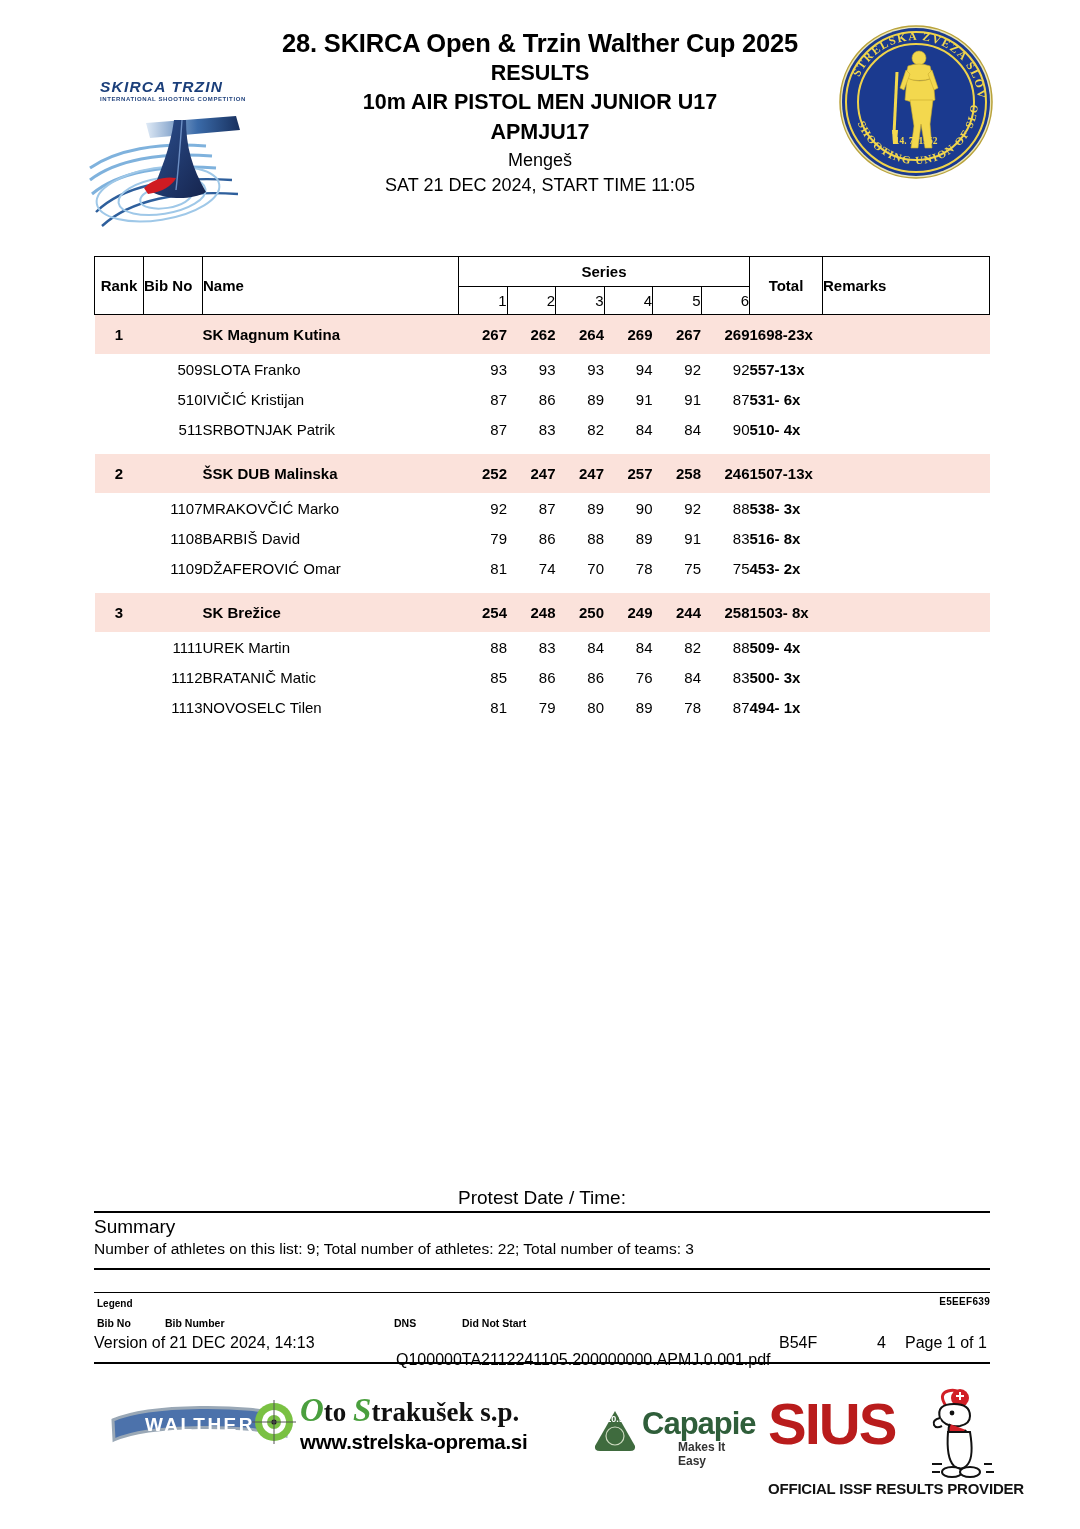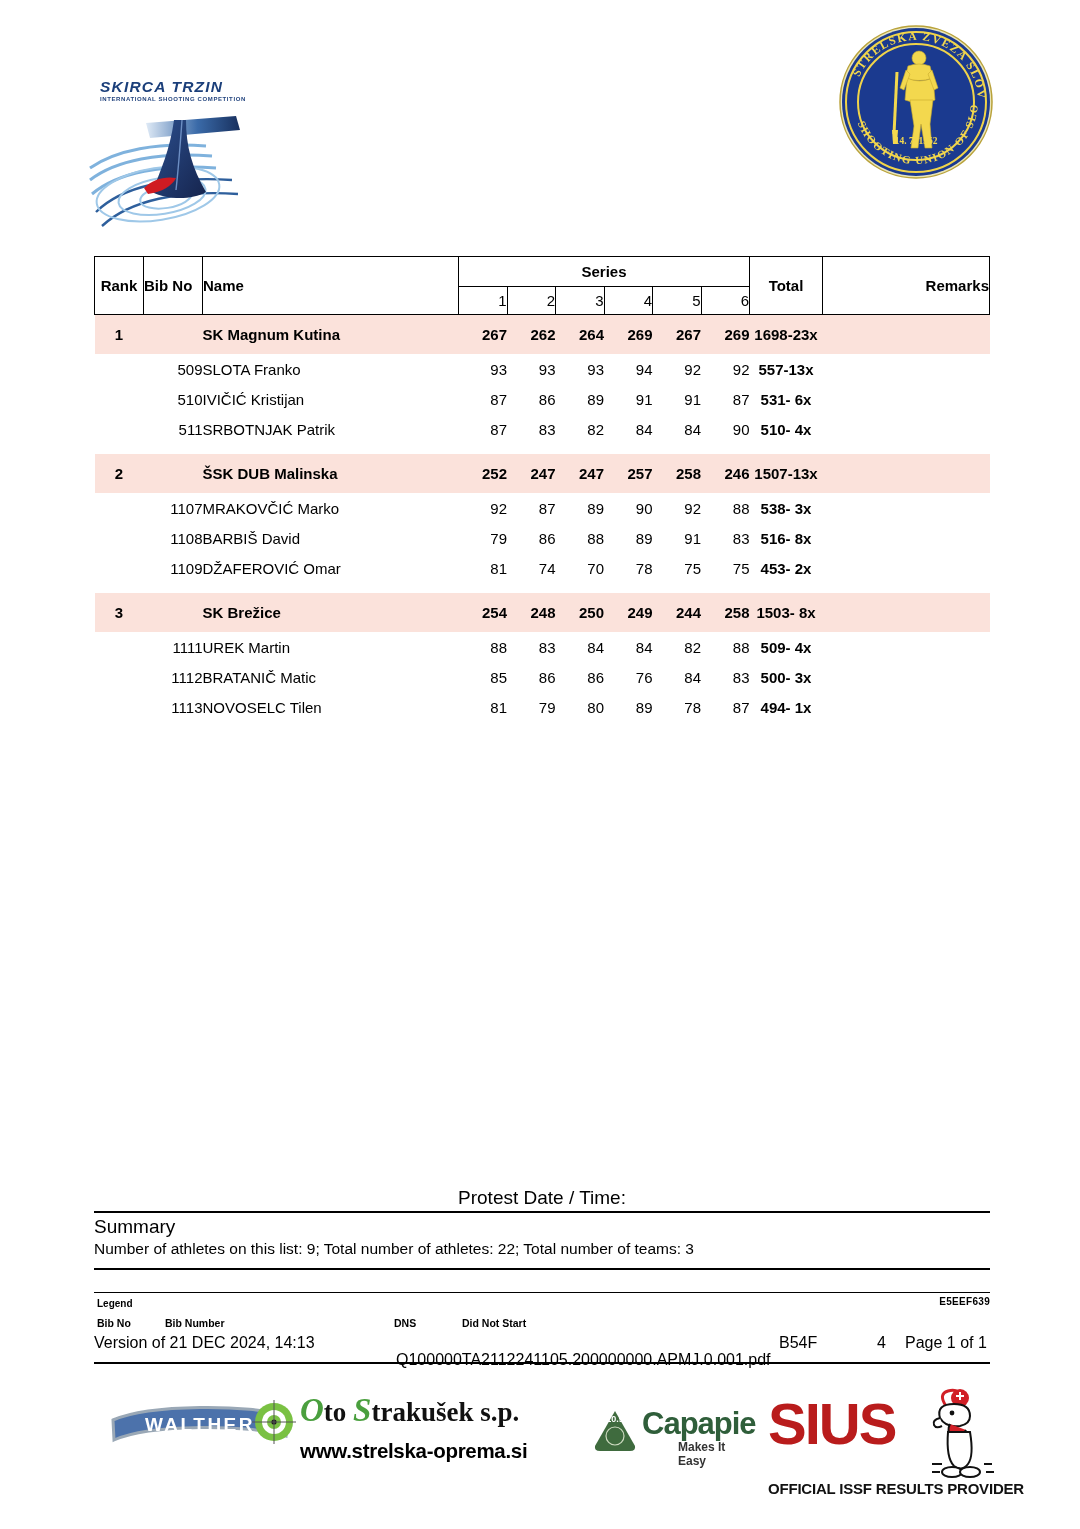--- a/index.html
+++ b/index.html
@@ -98,40 +98,40 @@
     height: 29px;
   }
   .hdr-row2 th {
     height: 27px;
   }
   th.th-rank   { width: 48px;  text-align: center; font-size: 14.5px; }
   th.th-bib    { width: 58px;  text-align: left;   font-size: 14.5px; padding-left: 6px; }
   th.th-name   { width: 255px; text-align: left;   font-size: 14.5px; padding-left: 8px; }
   th.th-series { text-align: center; font-size: 14.5px; }
   th.th-total  { width: 72px;  text-align: center; font-size: 14.5px; }
-  th.th-rem    { width: 166px; text-align: right;   font-size: 14.5px; padding-left: 8px; border-radius: 18px; }
+  th.th-rem    { width: 166px; text-align: left;   font-size: 14.5px; padding-left: 8px; border-radius: 18px; }
   th.th-s      { width: 46px;  text-align: right;  font-size: 14px; padding-right: 7px; font-weight: normal;}
 
   tr.team-row td {
     background: #fbe2db;
     height: 39px;
     font-weight: bold;
     font-size: 15px;
   }
   tr.spacer-row td { height: 10px; background: #ffffff; }
   tr.athlete-row td {
     height: 30px;
     background: #ffffff;
     font-size: 15px;
   }
   td.c-rank  { text-align: center; }
   td.c-bib   { text-align: right; padding-right: 12px; }
   td.c-name  { text-align: left;  padding-left: 8px; }
   td.c-s     { text-align: right; padding-right: 7px; }
-  td.c-total { text-align: center; padding-right: 5px; font-weight: bold; white-space: pre; margin-top: 15px; }
+  td.c-total { text-align: left; padding-right: 5px; font-weight: bold; white-space: pre; margin-top: 15px; }
   td.c-rem   { text-align: left;  padding-left: 8px; }
 
   
   .protest {
     position: absolute;
     left: 94px;
     top: 1187px;
     width: 896px;
     text-align: center;
     font-size: 19px;
@@ -218,21 +218,21 @@
     font-family: "Liberation Serif", serif;
     font-weight: bold;
     color: #111;
     white-space: nowrap;
   }
   .oto-name .grn { color: #4a9f3e; font-style: italic; font-size: 33px; font-family: "Liberation Serif", serif;}
   .oto-url {
     font-size: 20.5px;
     font-weight: bold;
     letter-spacing: -0.3px;
-    margin-top: 10px;
+    margin-top: 1px;
     white-space: nowrap;
   }
   .capapie {
     position: absolute;
     left: 592px;
     top: 22px;
     width: 160px;
     height: 60px;
   }
   .cap-word {
@@ -314,20 +314,28 @@
         <ellipse cx="76" cy="120" rx="44" ry="18" transform="rotate(-9 76 120)"></ellipse>
         <ellipse cx="80" cy="121" rx="26" ry="11" transform="rotate(-9 80 121)"></ellipse>
       </g>
       <path d="M60 47 L150 40 L154 54 L64 62 Z" fill="url(#gbar)"></path>
       <path d="M88 44 C84 74 74 96 66 116 C82 124 106 124 120 116 C106 92 100 70 100 44 Z" fill="url(#gblade)"></path>
       <path d="M96 44 C94 72 92 96 90 114" stroke="#6d8fc4" stroke-width="1.4" fill="none"></path>
       <path d="M58 112 C66 104 78 100 90 102 C86 110 76 116 62 118 Z" fill="#d01b22"></path>
     </svg>
   </div>
 
+  <div class="title-block">
+    <div class="title-main">28. SKIRCA Open &amp; Trzin Walther Cup 2025</div>
+    <div class="title-results">RESULTS</div>
+    <div class="title-event">10m AIR PISTOL MEN JUNIOR U17</div>
+    <div class="title-code">APMJU17</div>
+    <div class="title-city">Mengeš</div>
+    <div class="title-date">SAT 21 DEC 2024, START TIME 11:05</div>
+  </div>
 
   <div class="logo-right">
     <svg viewBox="0 0 160 160" width="160" height="160">
       <circle cx="80" cy="80" r="76" fill="#e8e4b8" stroke="#b9a23a" stroke-width="1.5"></circle>
       <circle cx="80" cy="80" r="74" fill="#1b3a8f"></circle>
       <circle cx="80" cy="80" r="70" fill="none" stroke="#f0d44a" stroke-width="2"></circle>
       <circle cx="80" cy="80" r="58" fill="#1b3a8f" stroke="#f0d44a" stroke-width="2"></circle>
       <path id="arcTop" d="M80 80 m-62 0 a62 62 0 0 1 124 0" fill="none"></path>
       <path id="arcBot" d="M80 80 m-62 0 a62 62 0 0 0 124 0" fill="none"></path>
       <text font-family="Liberation Serif, serif" font-size="11.5" font-weight="bold" fill="#f3d84e" letter-spacing="1.6">

